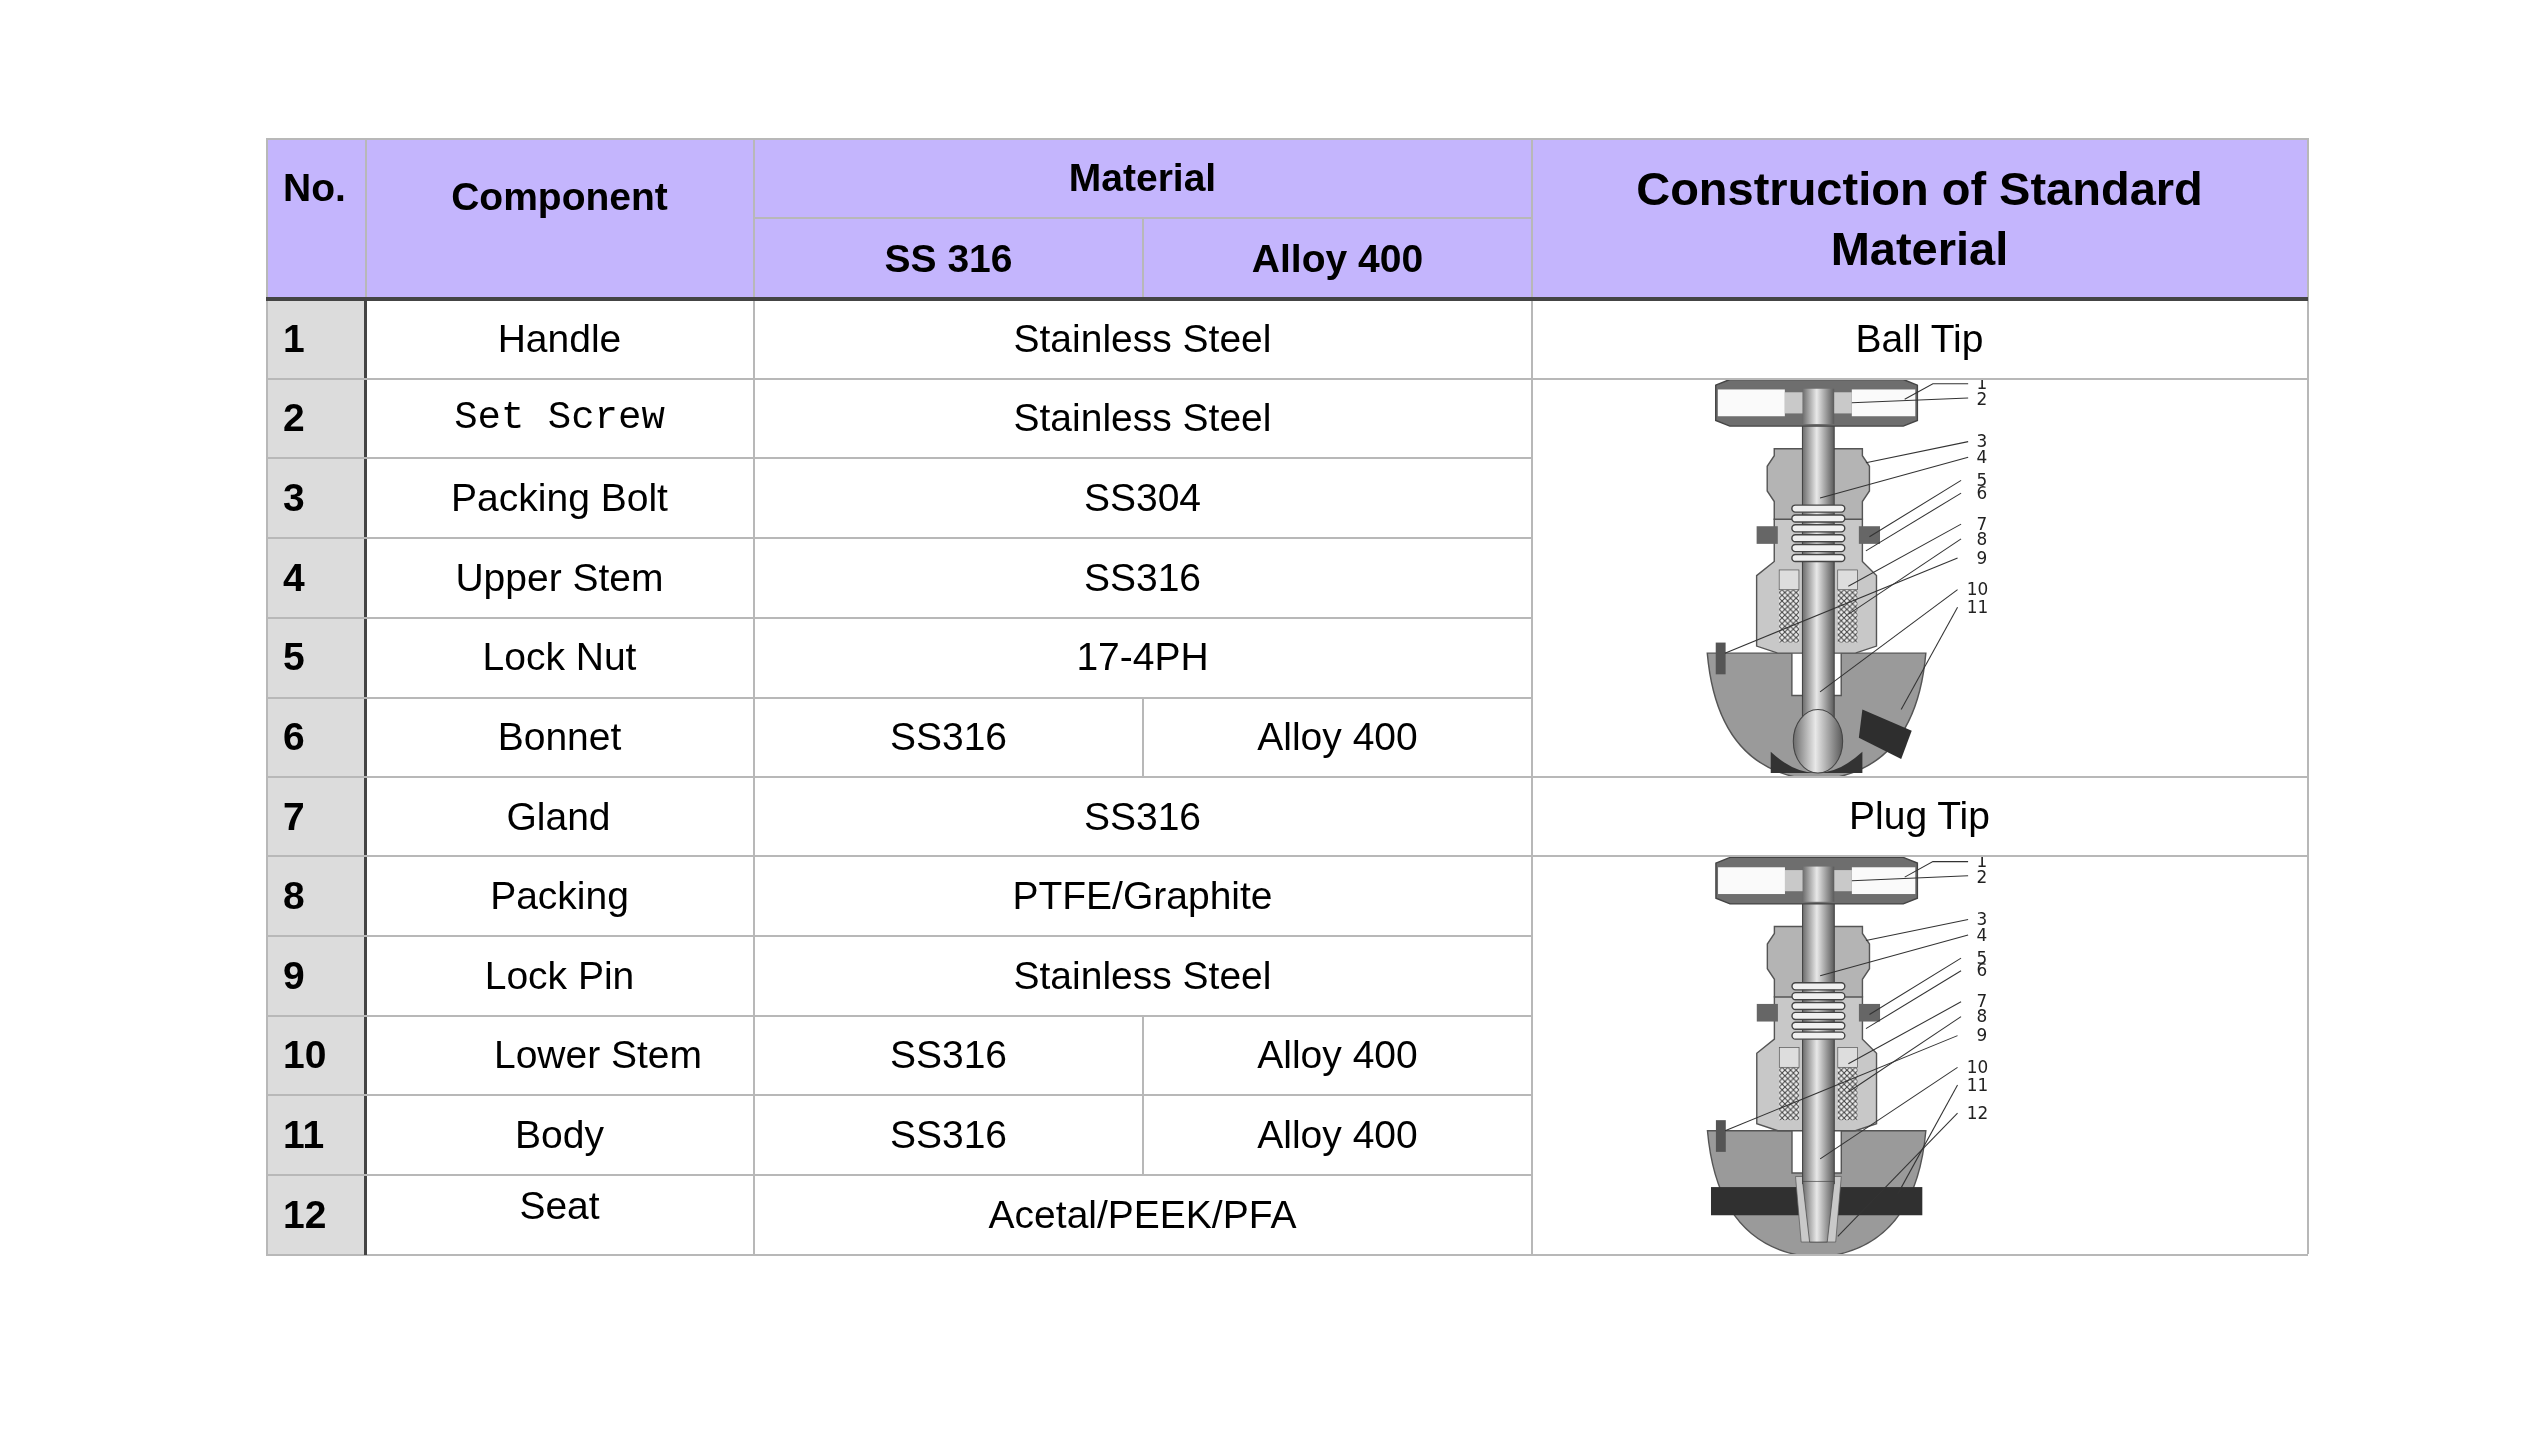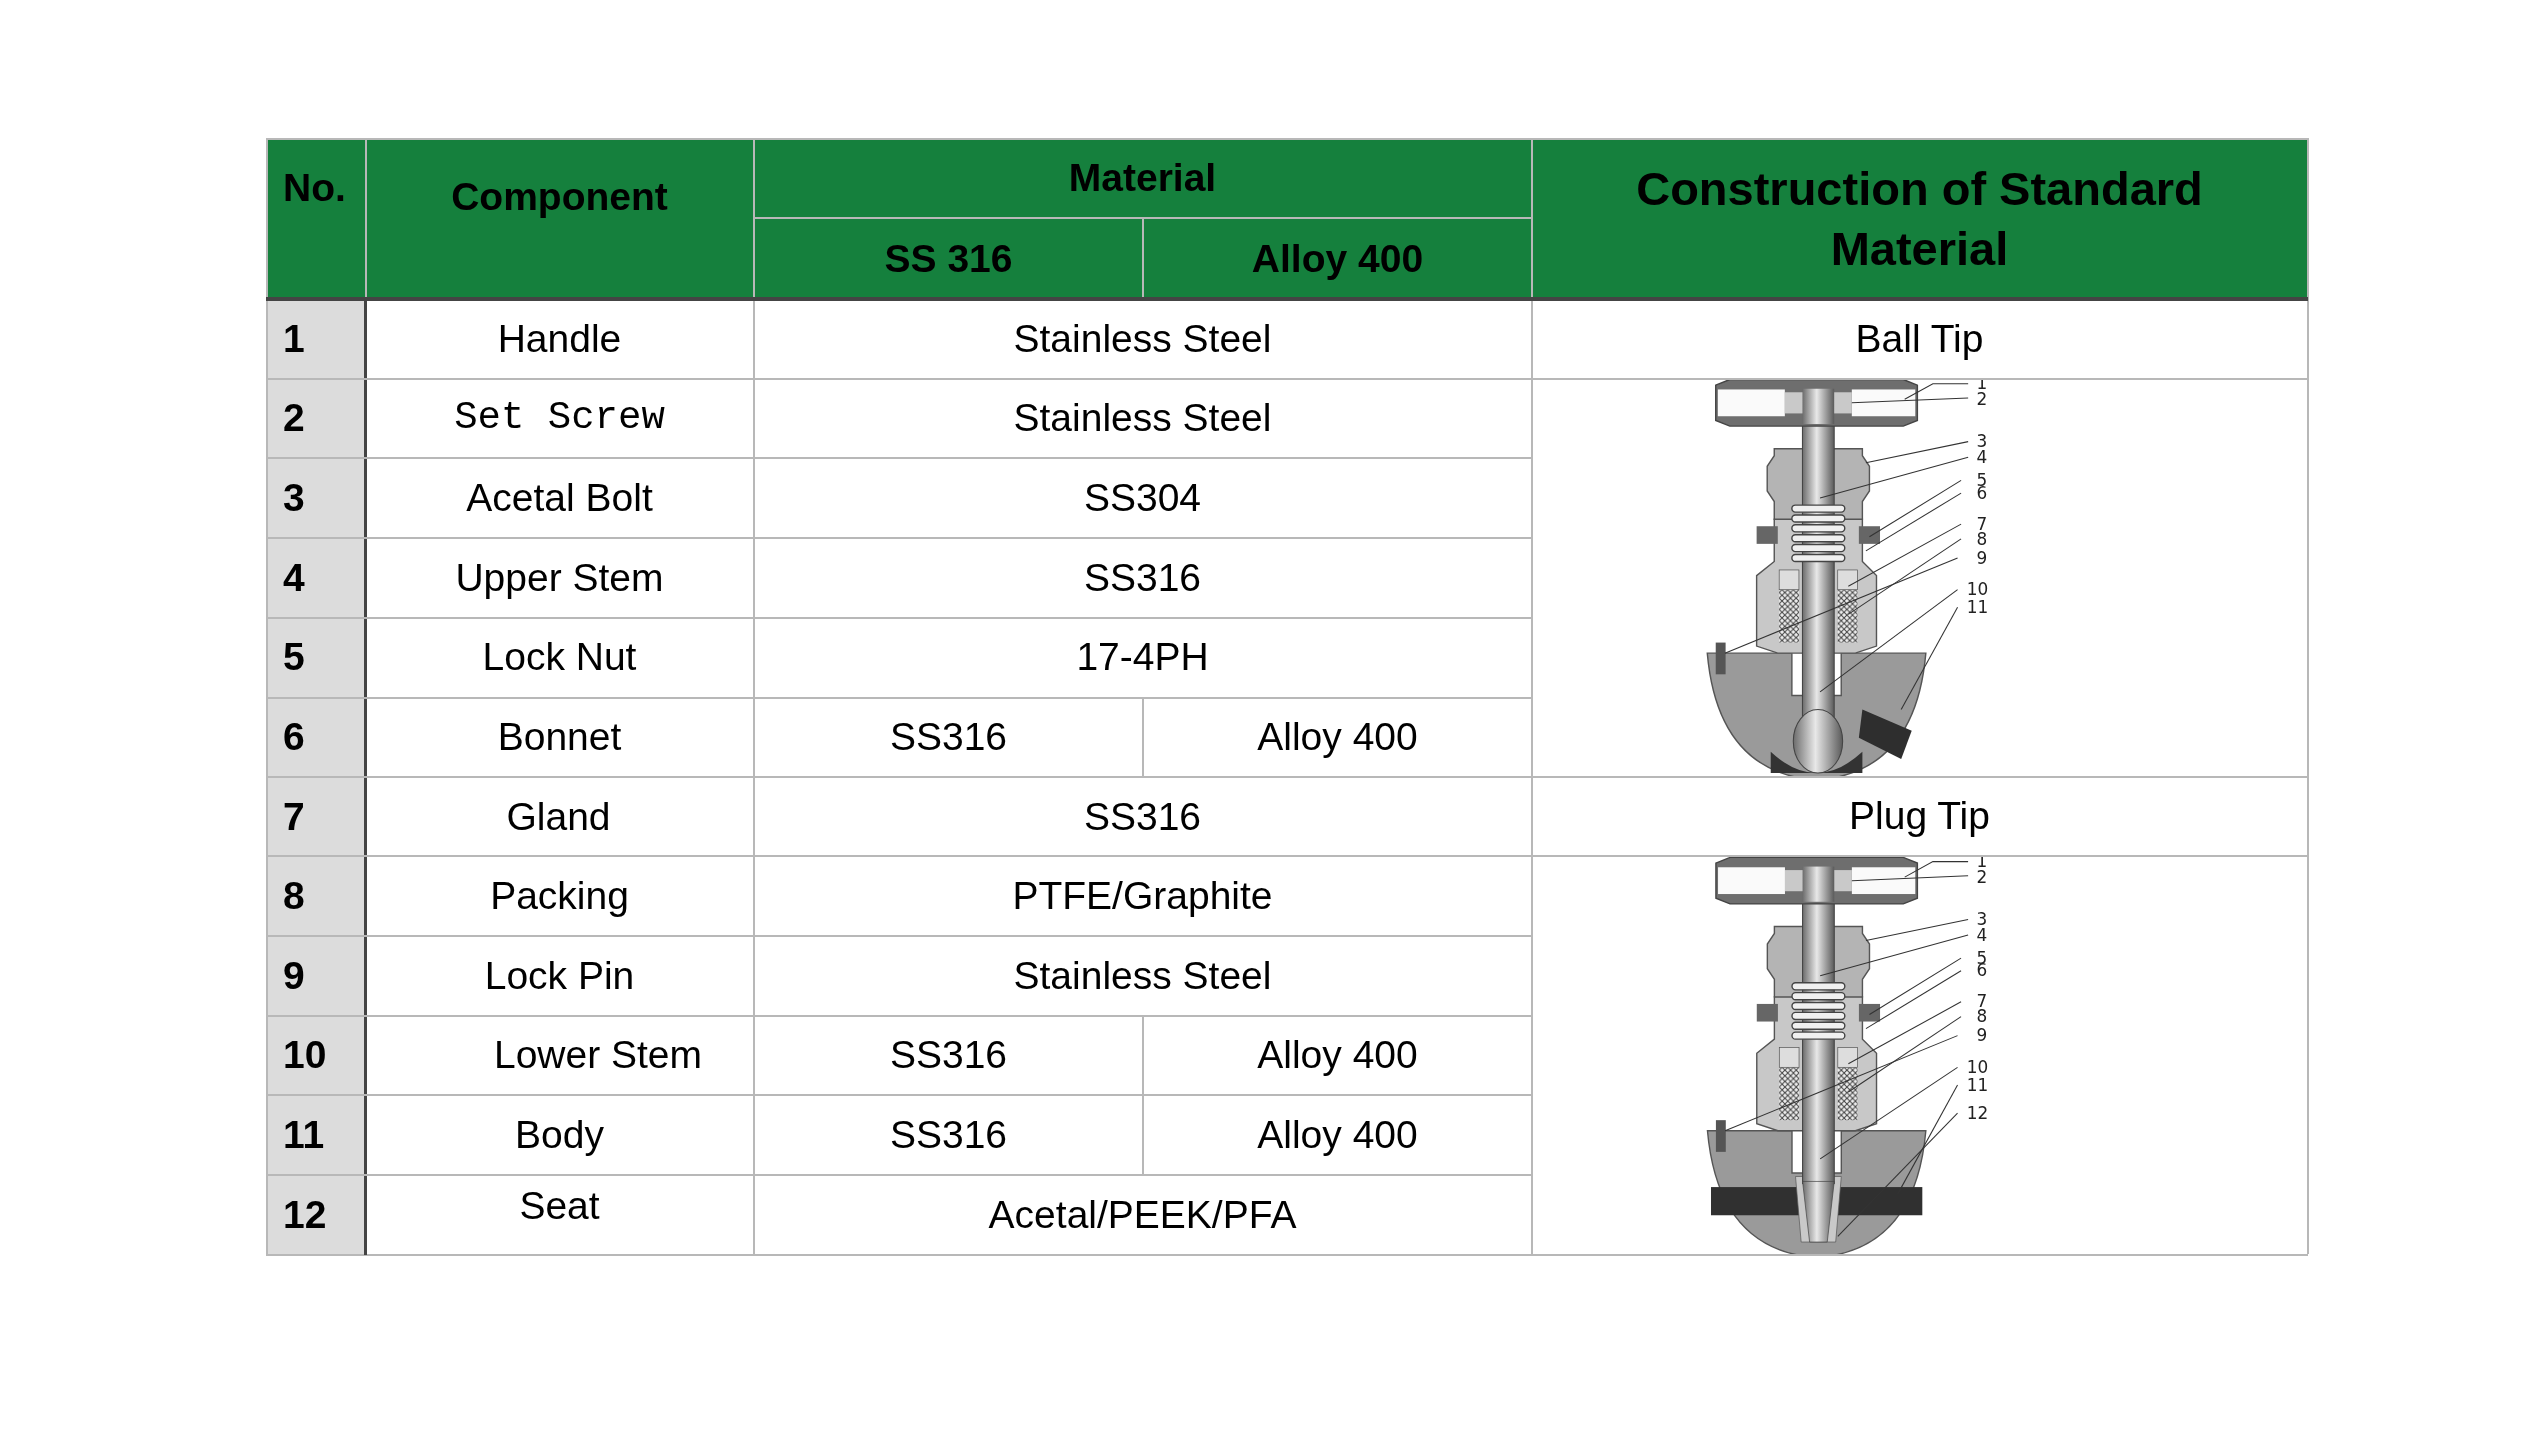--- a/index.html
+++ b/index.html
@@ -1,21 +1,21 @@
 <!DOCTYPE html>
 <html style="font-size:11.3px"><head>
 <meta charset="utf-8">
 <style>
   html, body { margin:0; padding:0; background:#ffffff; }
   body { width:2525px; height:1450px; position:relative; overflow:hidden;
          font-family:"Liberation Sans", sans-serif; color:#000; }
   .tbl { position:absolute; left:266px; top:138px; width:2042px; height:1116px; }
   .cell { position:absolute; box-sizing:border-box; display:flex; align-items:center;
           justify-content:center; text-align:center; }
-  .hdr { background:#15803d; font-weight:bold; }
+  .hdr { background:#c4b5fd; font-weight:bold; }
   .h56 { font-size:39px; }
   .h66 { font-size:47px; line-height:60px; }
   .body-text { font-size:39px; }
   .no-col { background:#dcdcdc; font-weight:bold; font-size:39px; justify-content:flex-start; padding-left:17px; }
   .hl { position:absolute; height:2.1px; background:#b8b8b8; }
   .vl { position:absolute; width:2.1px; background:#b8b8b8; }
   .thick { background:#444; }
   svg text { font-family:"DejaVu Sans", sans-serif; }
 </style>
 </head>
@@ -61,21 +61,21 @@
       <div class="cell body-text" style="left: 99px; top: 240px; width: 389px; height: 80px; font-family: Liberation Mono, monospace;">
         <span>Set Screw</span>
       </div>
       <div class="cell body-text" style="left: 488px; top: 240px; width: 777px; height: 80px;">
         <span>Stainless Steel</span>
       </div>
       <div class="cell no-col" style="left: 0px; top: 320px; width: 99px; height: 80px; background: transparent;">
         <span>3</span>
       </div>
       <div class="cell body-text" style="left: 99px; top: 320px; width: 389px; height: 80px;">
-        <span>Acetal Bolt</span>
+        <span>Packing Bolt</span>
       </div>
       <div class="cell body-text" style="left: 488px; top: 320px; width: 777px; height: 80px;">
         <span>SS304</span>
       </div>
       <div class="cell no-col" style="left: 0px; top: 400px; width: 99px; height: 80px; background: transparent;">
         <span>4</span>
       </div>
       <div class="cell body-text" style="left: 99px; top: 400px; width: 389px; height: 80px;">
         <span>Upper Stem</span>
       </div>

